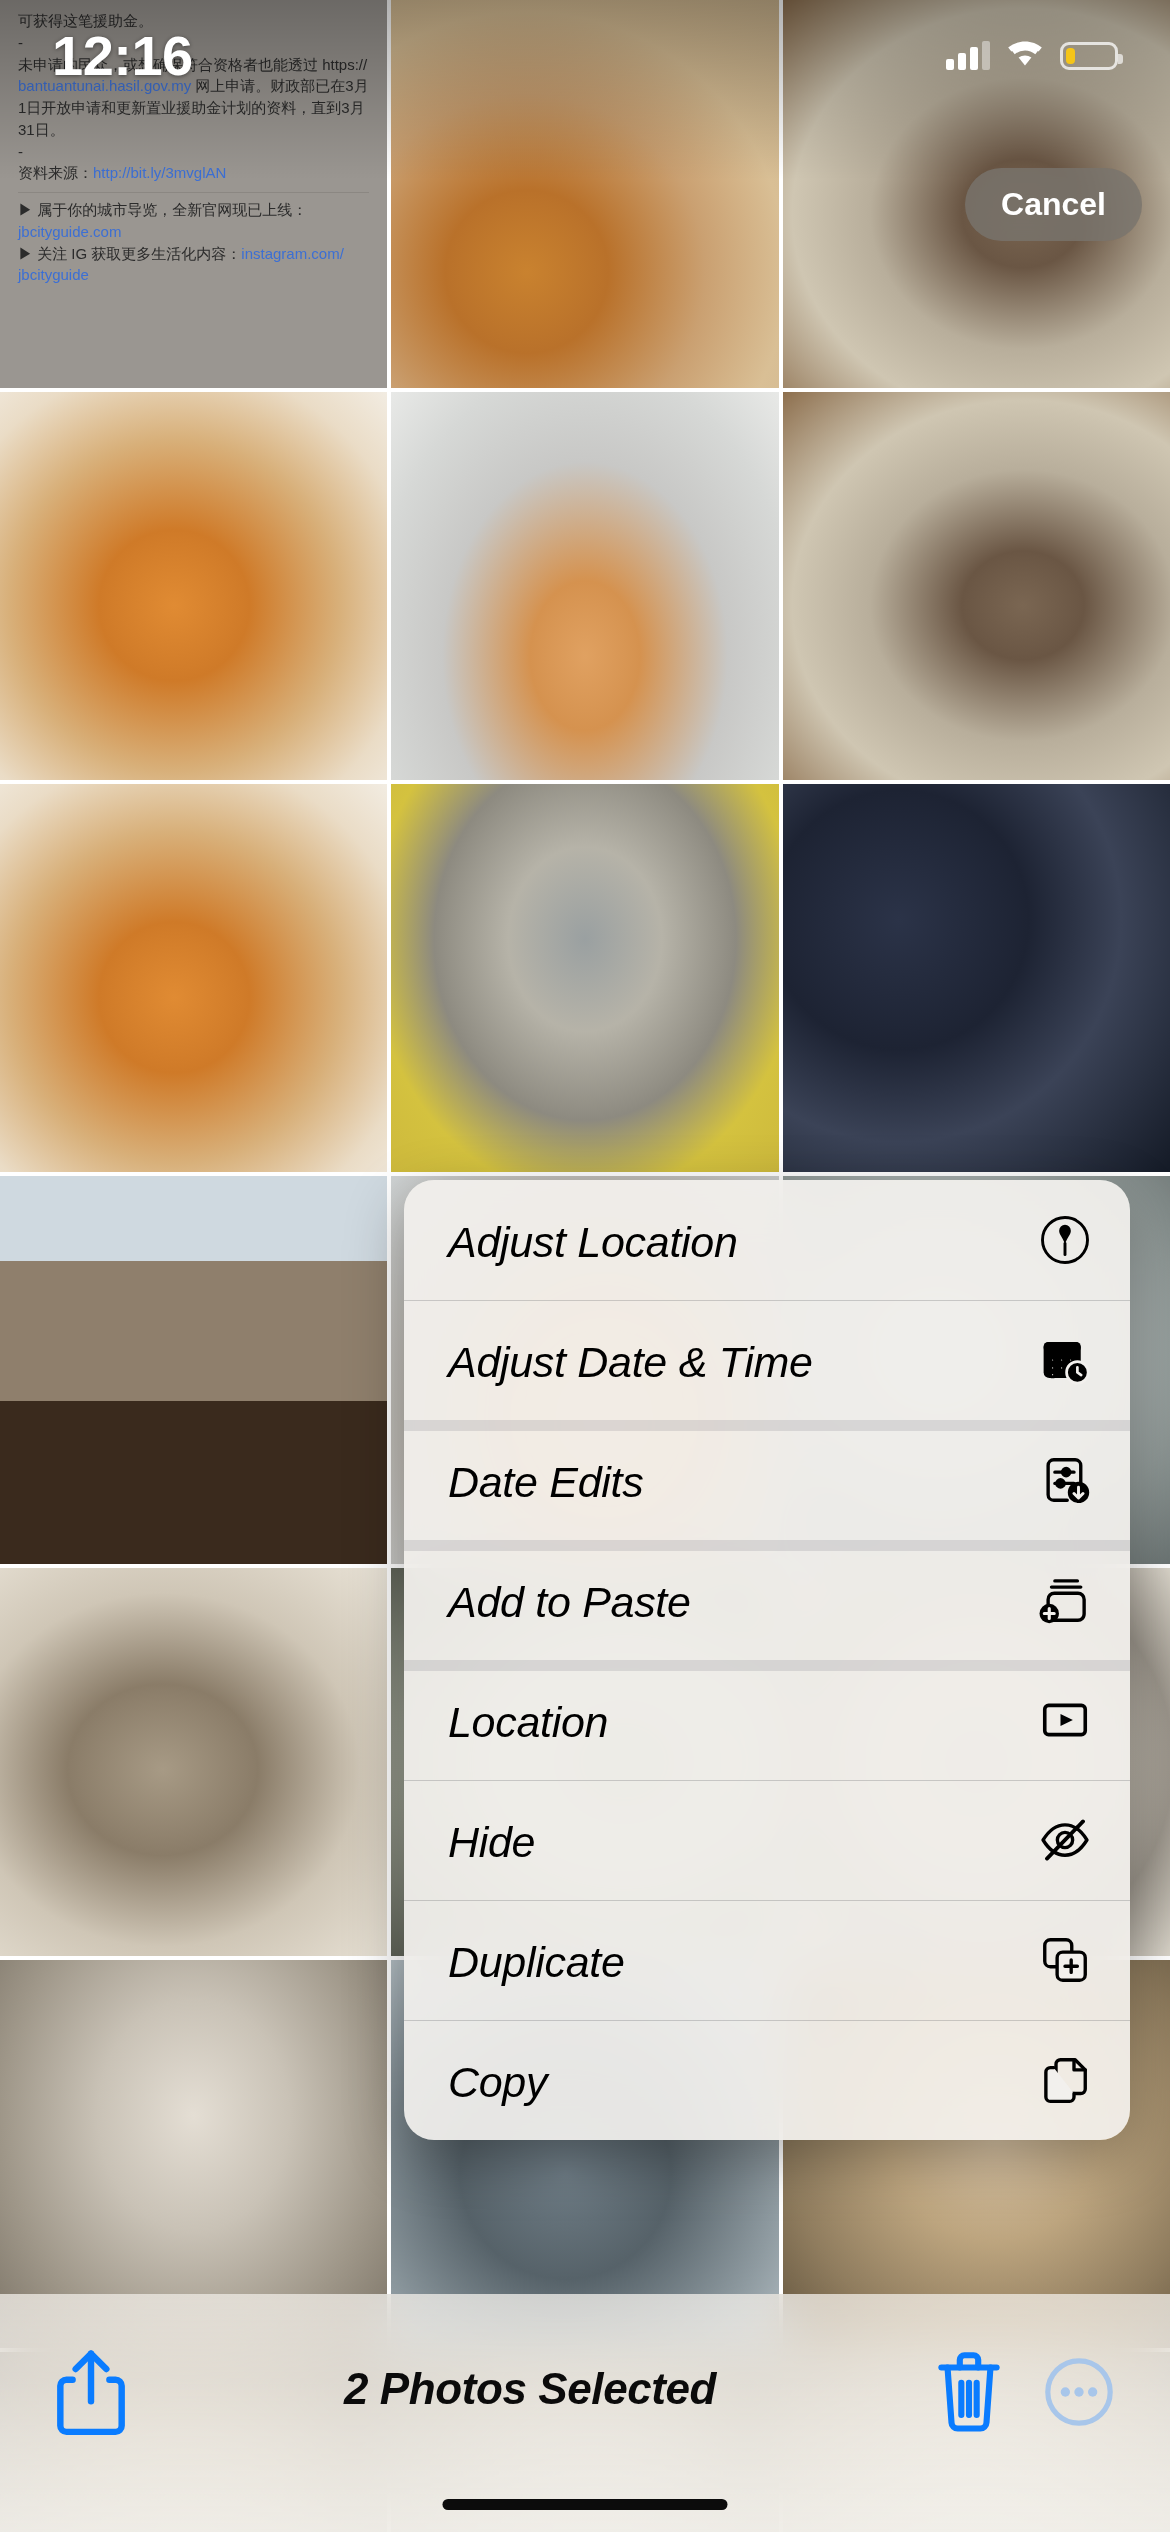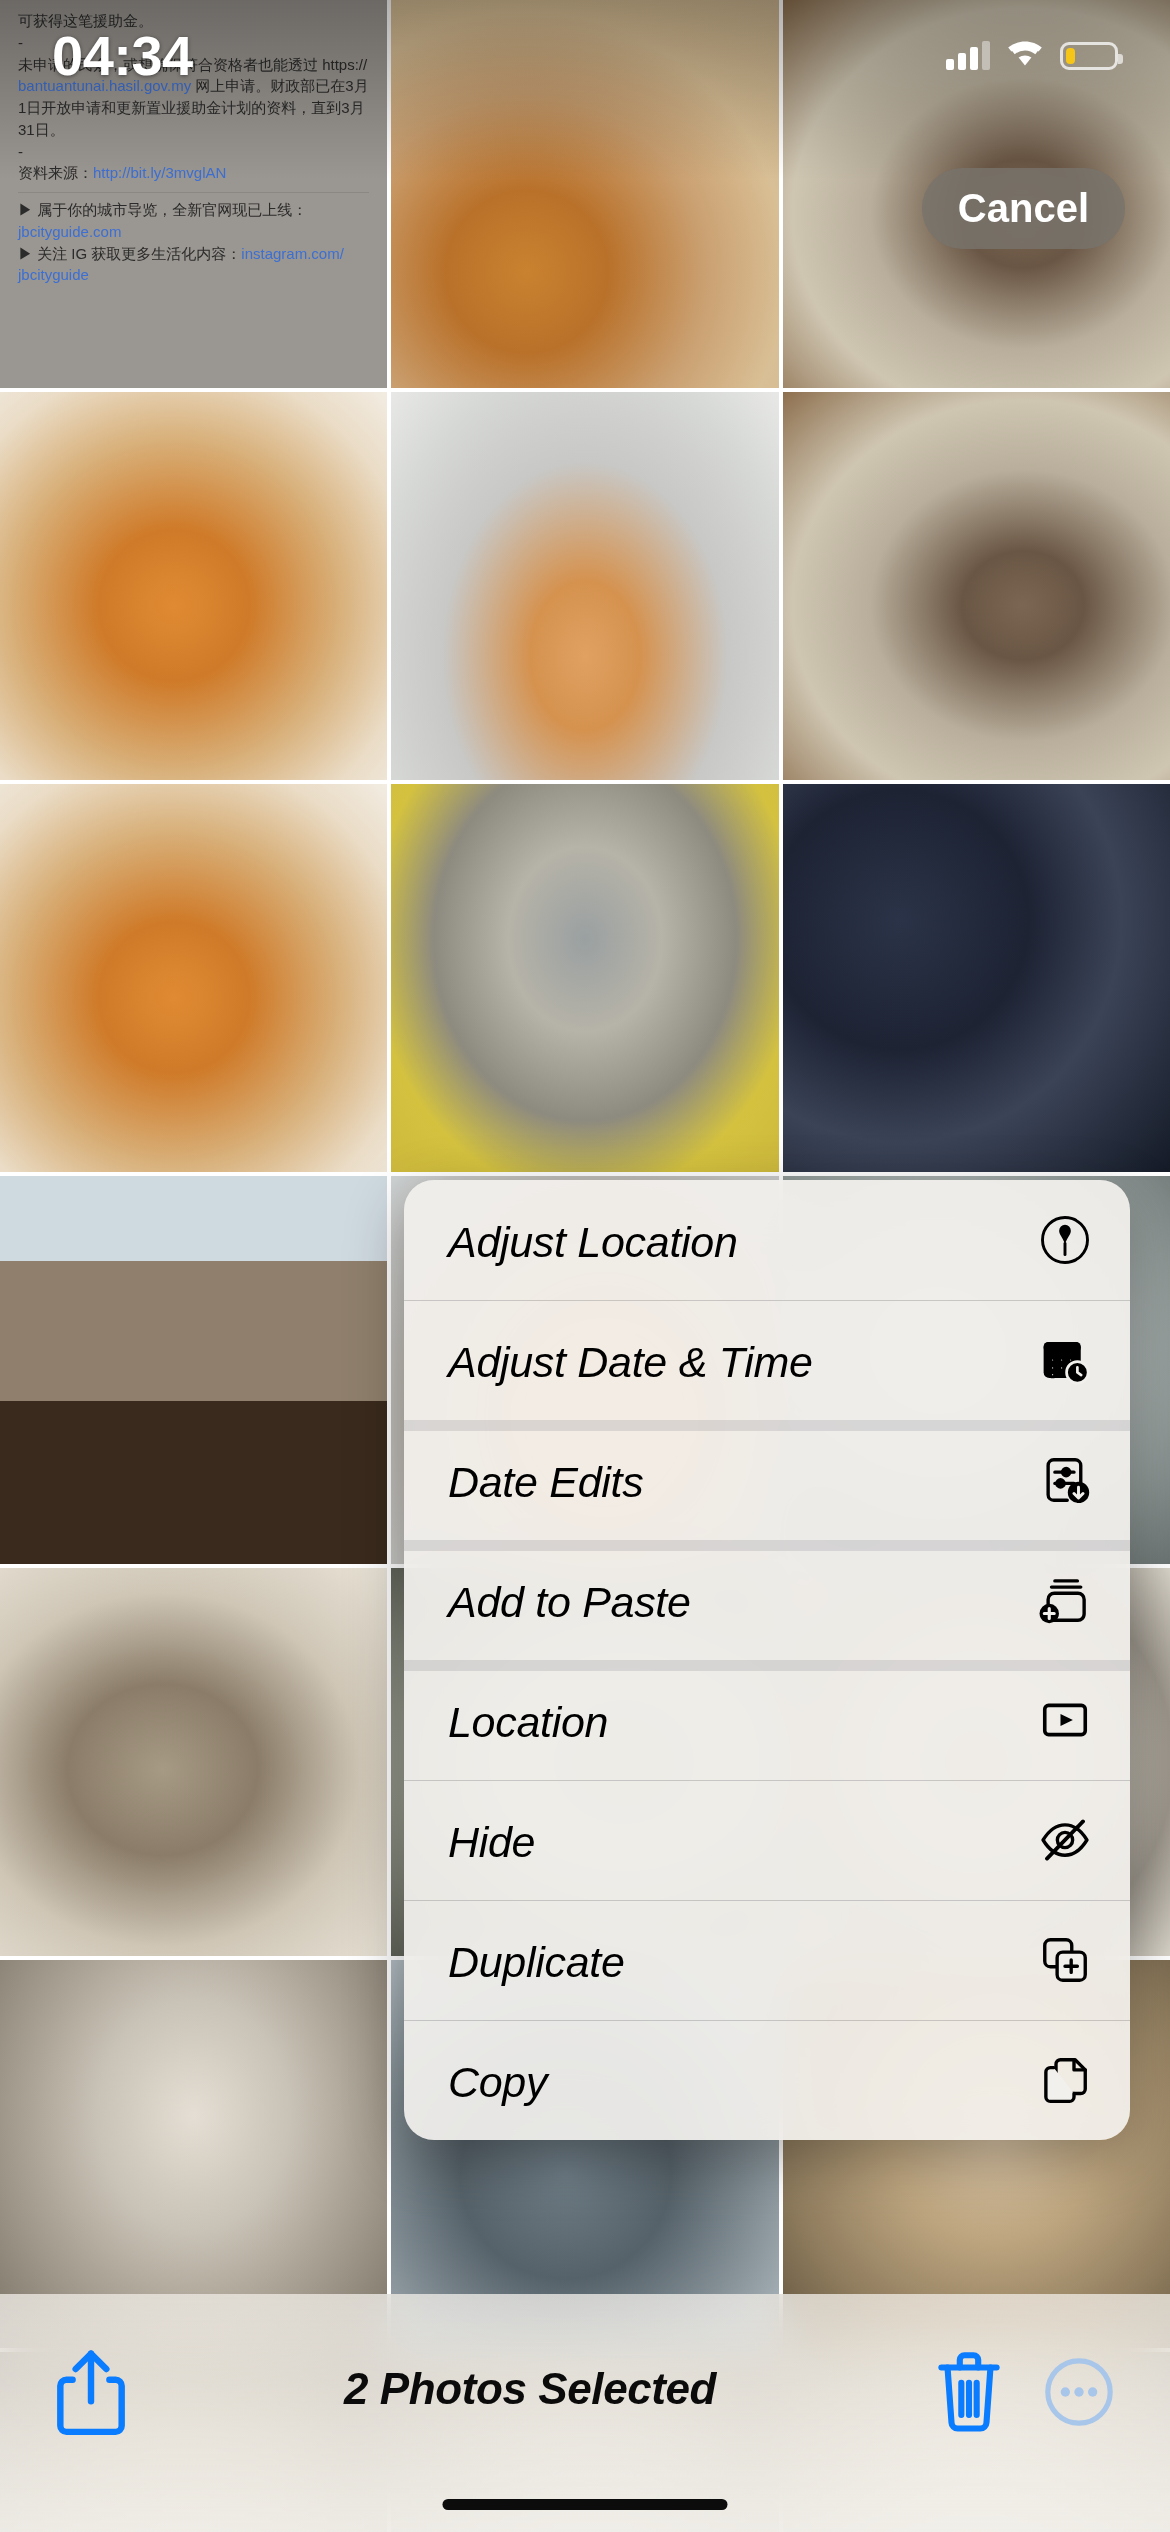--- a/index.html
+++ b/index.html
@@ -142,23 +142,23 @@
   }
   .battery::after{
     content:""; position:absolute; right:-8px; top:9px;
     width:5px; height:10px; border-radius:0 3px 3px 0;
     background:rgba(255,255,255,.65);
   }
   .battery .lvl{ height:100%; border-radius:4px; background:#f5c518; }
 
   
   #cancelBtn{
-    position:absolute; top:168px; right:45px; z-index:12;
+    position:absolute; top:168px; right:28px; z-index:12;
     background:rgba(120,116,110,.78);
-    color:#fff; font-size:40px; font-weight:600;
+    color:#fff; font-size:32px; font-weight:600;
     padding:18px 36px; border-radius:999px;
     border:none; cursor:pointer;
     backdrop-filter:blur(18px);
   }
 
   
   #recentsTitle{
     position:absolute; left:48px; top:295px; z-index:8;
     color:#fff; font-size:58px; font-weight:700;
     text-shadow:0 2px 10px rgba(0,0,0,.45);
@@ -313,21 +313,21 @@
         <div class="ph art-cat17"></div>
       </div>
       <div class="tile" aria-label="cat on light blanket">
         <div class="ph art-cat18"></div>
       </div>
     </div>
 
   <div id="topScrim"></div>
 
   <div id="statusbar">
-    <div id="clock">04:34</div>
+    <div id="clock">12:16</div>
     <div id="statusIcons">
       <div class="bars">
         <i></i>
           <i></i>
           <i></i>
           <i></i>
       </div>
       <span>
         <svg width="36" height="28" viewBox="0 0 36 28" fill="#fff">
           <path d="M18 25.5 L11.6 17.6 a10.4 10.4 0 0 1 12.8 0 Z"></path>

